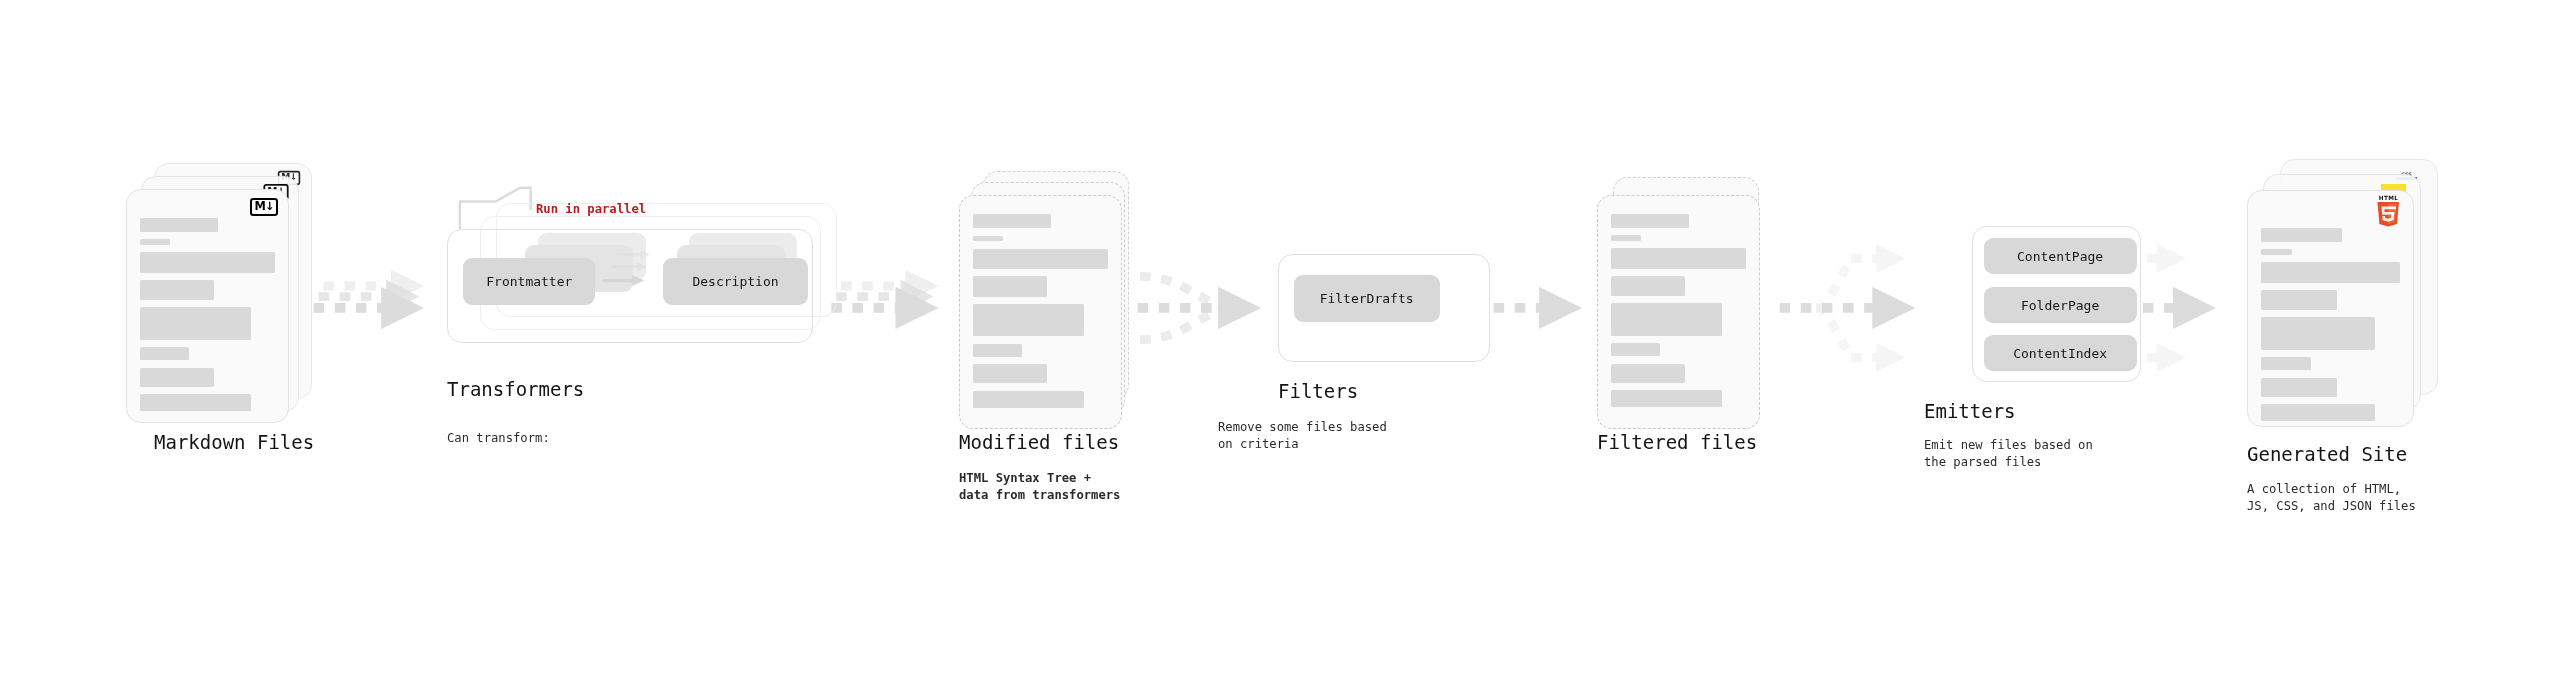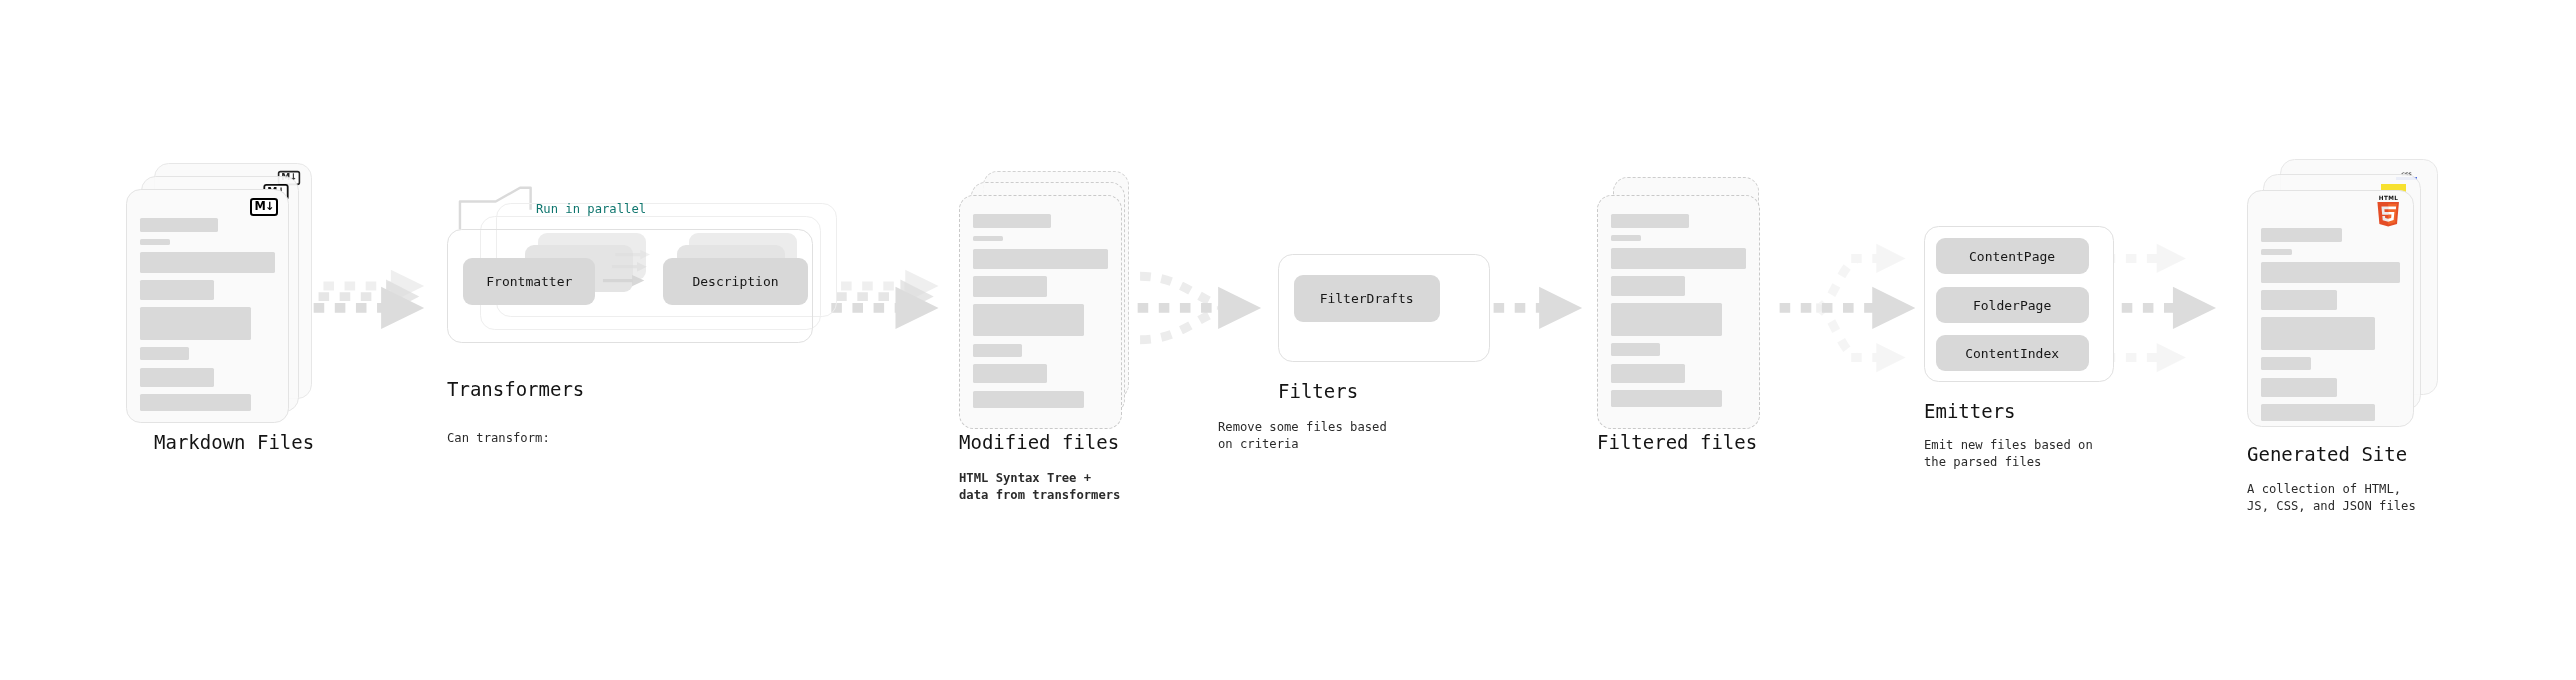--- a/index.html
+++ b/index.html
@@ -146,22 +146,23 @@
     color: #171717;
     white-space: nowrap;
   }
   .chip.ghost { background: #ececec; color: transparent; }
   .chip.ghost2 { background: #e4e4e4; color: transparent; }
 
   .parallel-label {
     position: absolute;
     font-family: "DejaVu Sans Mono", "Liberation Mono", monospace;
     font-size: 12.2px;
-    color: #0f766e;
+    color: #b91c1c;
     white-space: nowrap;
+    font-weight: bold;
   }
 
   
   .arrowlayer {
     position: absolute;
     left: 0; top: 0;
     width: 2576px; height: 681px;
     pointer-events: none;
   }
 </style>
@@ -344,21 +345,21 @@
         <div class="bar" style="width:55%; height:20.3px;"></div>
         <div class="bar" style="width:82%; height:32.5px;"></div>
         <div class="bar" style="width:36%; height:13px;"></div>
         <div class="bar" style="width:55%; height:19.5px;"></div>
         <div class="bar" style="width:82%; height:17px;"></div>
       </div>
     </div>
   </div>
   <div class="title" style="left:1597px; top:431px;">Filtered files</div>
 
-  <div class="plugbox" style="left:1924px; top:226px; width:190px; height:156px;">
+  <div class="plugbox" style="left:1972px; top:226px; width:169px; height:156px;">
     <div class="chip" style="left:10.6px; top:11.4px; width:153px; height:36px;">ContentPage</div>
     <div class="chip" style="left:10.6px; top:60px; width:153px; height:36px;border-radius:9px;">FolderPage</div>
     <div class="chip" style="left:10.6px; top:108px; width:153px; height:36px;">ContentIndex</div>
   </div>
   <div class="title" style="left:1924px; top:400px;">Emitters</div>
   <div class="subtitle" style="left:1924px; top:437px;">Emit new files based on
 the parsed files</div>
 
   <div class="docstack" style="left:2247px; top:159px; width:195px; height:268px;">
     <div class="doccard back2" style="left:32.5px; top:0px; width:158px; height:236px;">

